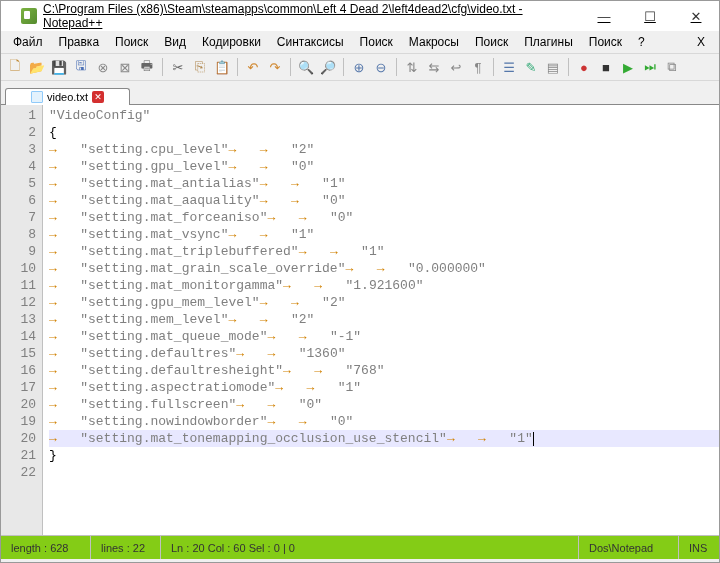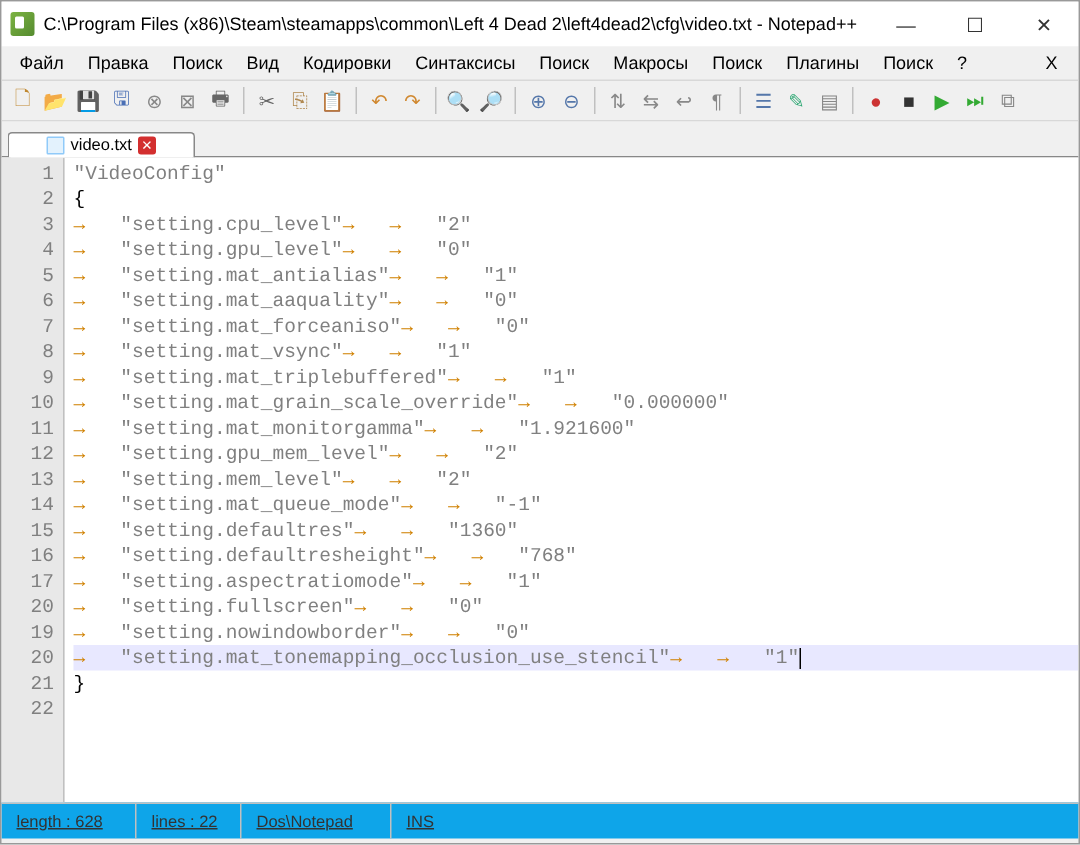--- a/index.html
+++ b/index.html
@@ -10,21 +10,22 @@
   width: 720px;
   height: 563px;
   overflow: hidden;
   border: 1px solid #999;
 }
 .titlebar {
   height: 30px;
   background: #fff;
   display: flex;
   align-items: center;
-  padding: 0 0 0 6px;
+  padding: 0 0 0 20px;
+  text-decoration: underline;
 }
 .titlebar .icon-app {
   width: 16px; height: 16px;
   background: linear-gradient(135deg,#7cb342,#558b2f);
   border-radius: 2px;
   margin-right: 6px;
   position: relative;
 }
 .titlebar .icon-app::before {
   content: "";
@@ -156,27 +157,26 @@
 .caret {
   display: inline-block;
   width: 1px; height: 14px;
   background: #000;
   vertical-align: middle;
   margin-left: 0;
 }
 
 .statusbar {
   height: 24px;
-  background: #0ea5e9;
+  background: #84cc16;
   border-top: 1px solid #c0c0c0;
   display: flex;
   align-items: flex-end;
   font-size: 11px;
   color: #333;
-  text-decoration: underline;
 }
 .statusbar .cell {
   padding: 0 10px;
   border-right: 1px solid #c0c0c0;
   height: 100%;
   display: flex;
   align-items: center;
 }
 .statusbar .flex { flex: 1; }
 </style>
@@ -279,15 +279,16 @@
       <div>20</div>
       <div>21</div>
       <div>22</div>
     </div>
   <div class="code" id="code"><div class="line"><span class="tok-str">"VideoConfig"</span></div><div class="line">{</div><div class="line"><span class="arrow">→   </span><span class="tok-str">"setting.cpu_level"</span><span class="arrow">→   </span><span class="arrow">→   </span><span class="tok-str">"2"</span></div><div class="line"><span class="arrow">→   </span><span class="tok-str">"setting.gpu_level"</span><span class="arrow">→   </span><span class="arrow">→   </span><span class="tok-str">"0"</span></div><div class="line"><span class="arrow">→   </span><span class="tok-str">"setting.mat_antialias"</span><span class="arrow">→   </span><span class="arrow">→   </span><span class="tok-str">"1"</span></div><div class="line"><span class="arrow">→   </span><span class="tok-str">"setting.mat_aaquality"</span><span class="arrow">→   </span><span class="arrow">→   </span><span class="tok-str">"0"</span></div><div class="line"><span class="arrow">→   </span><span class="tok-str">"setting.mat_forceaniso"</span><span class="arrow">→   </span><span class="arrow">→   </span><span class="tok-str">"0"</span></div><div class="line"><span class="arrow">→   </span><span class="tok-str">"setting.mat_vsync"</span><span class="arrow">→   </span><span class="arrow">→   </span><span class="tok-str">"1"</span></div><div class="line"><span class="arrow">→   </span><span class="tok-str">"setting.mat_triplebuffered"</span><span class="arrow">→   </span><span class="arrow">→   </span><span class="tok-str">"1"</span></div><div class="line"><span class="arrow">→   </span><span class="tok-str">"setting.mat_grain_scale_override"</span><span class="arrow">→   </span><span class="arrow">→   </span><span class="tok-str">"0.000000"</span></div><div class="line"><span class="arrow">→   </span><span class="tok-str">"setting.mat_monitorgamma"</span><span class="arrow">→   </span><span class="arrow">→   </span><span class="tok-str">"1.921600"</span></div><div class="line"><span class="arrow">→   </span><span class="tok-str">"setting.gpu_mem_level"</span><span class="arrow">→   </span><span class="arrow">→   </span><span class="tok-str">"2"</span></div><div class="line"><span class="arrow">→   </span><span class="tok-str">"setting.mem_level"</span><span class="arrow">→   </span><span class="arrow">→   </span><span class="tok-str">"2"</span></div><div class="line"><span class="arrow">→   </span><span class="tok-str">"setting.mat_queue_mode"</span><span class="arrow">→   </span><span class="arrow">→   </span><span class="tok-str">"-1"</span></div><div class="line"><span class="arrow">→   </span><span class="tok-str">"setting.defaultres"</span><span class="arrow">→   </span><span class="arrow">→   </span><span class="tok-str">"1360"</span></div><div class="line"><span class="arrow">→   </span><span class="tok-str">"setting.defaultresheight"</span><span class="arrow">→   </span><span class="arrow">→   </span><span class="tok-str">"768"</span></div><div class="line"><span class="arrow">→   </span><span class="tok-str">"setting.aspectratiomode"</span><span class="arrow">→   </span><span class="arrow">→   </span><span class="tok-str">"1"</span></div><div class="line"><span class="arrow">→   </span><span class="tok-str">"setting.fullscreen"</span><span class="arrow">→   </span><span class="arrow">→   </span><span class="tok-str">"0"</span></div><div class="line"><span class="arrow">→   </span><span class="tok-str">"setting.nowindowborder"</span><span class="arrow">→   </span><span class="arrow">→   </span><span class="tok-str">"0"</span></div><div class="line current"><span class="arrow">→   </span><span class="tok-str">"setting.mat_tonemapping_occlusion_use_stencil"</span><span class="arrow">→   </span><span class="arrow">→   </span><span class="tok-str">"1"</span><span class="caret"></span></div><div class="line">}</div><div class="line">&nbsp;</div></div>
 </div>
 
 <div class="statusbar">
   <div class="cell" style="min-width:90px">length : 628</div>
   <div class="cell" style="min-width:70px">lines : 22</div>
+  <div class="cell flex">Ln : 20   Col : 60   Sel : 0 | 0</div>
   <div class="cell" style="min-width:100px">Dos\Notepad</div>
   <div class="cell" style="min-width:40px;border-right:none">INS</div>
 </div>
 
 </body></html>

